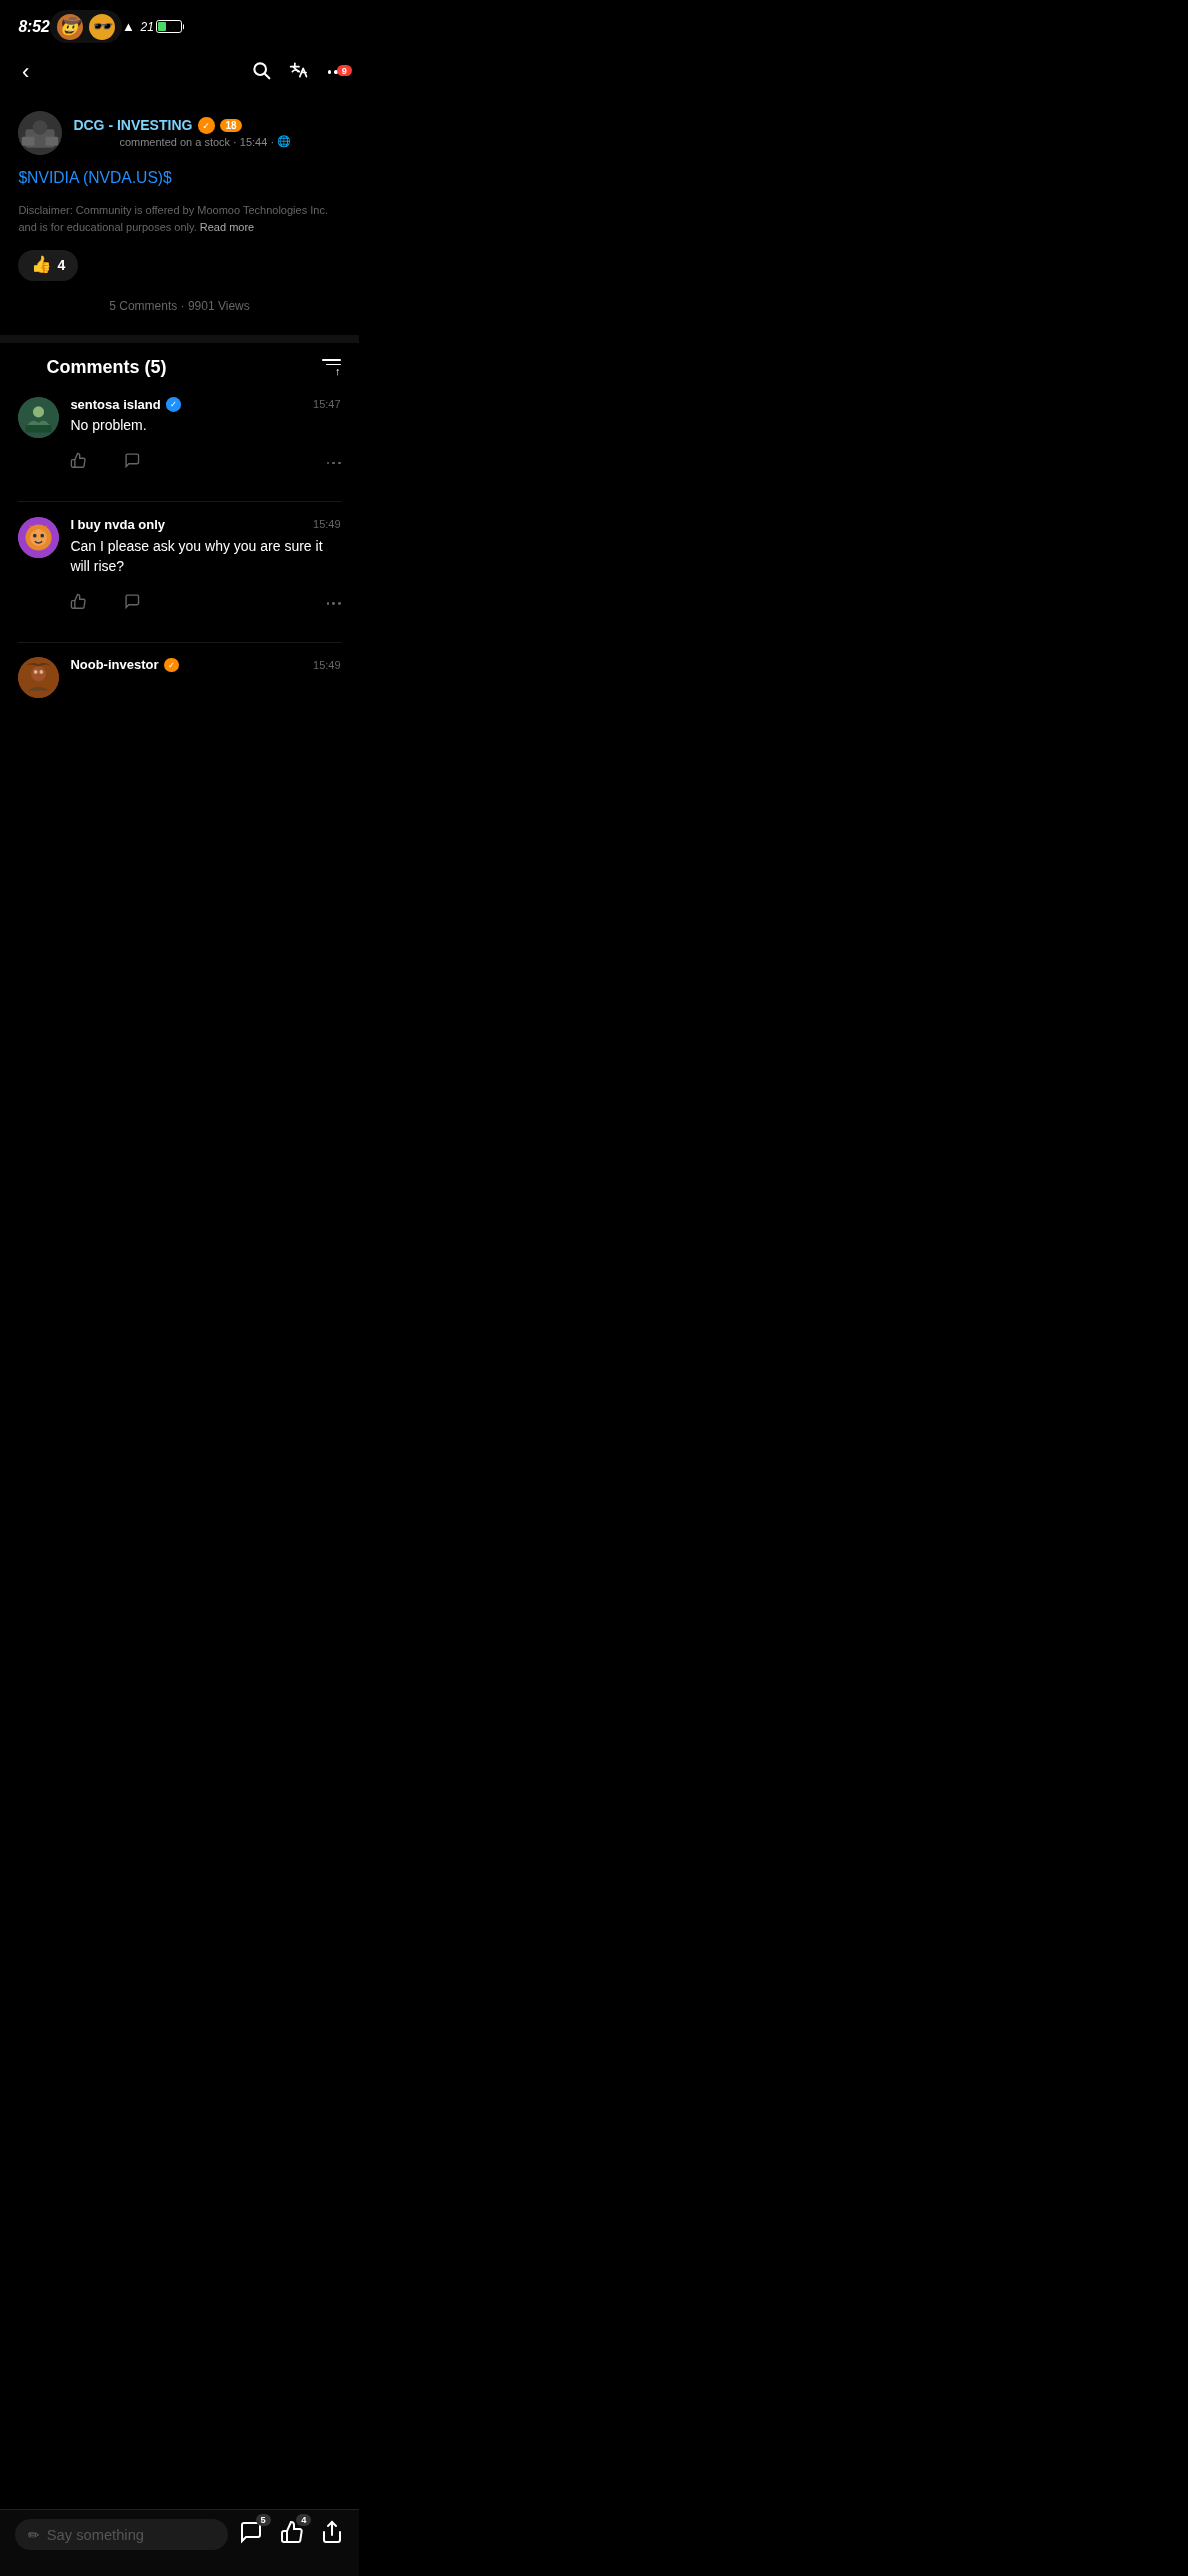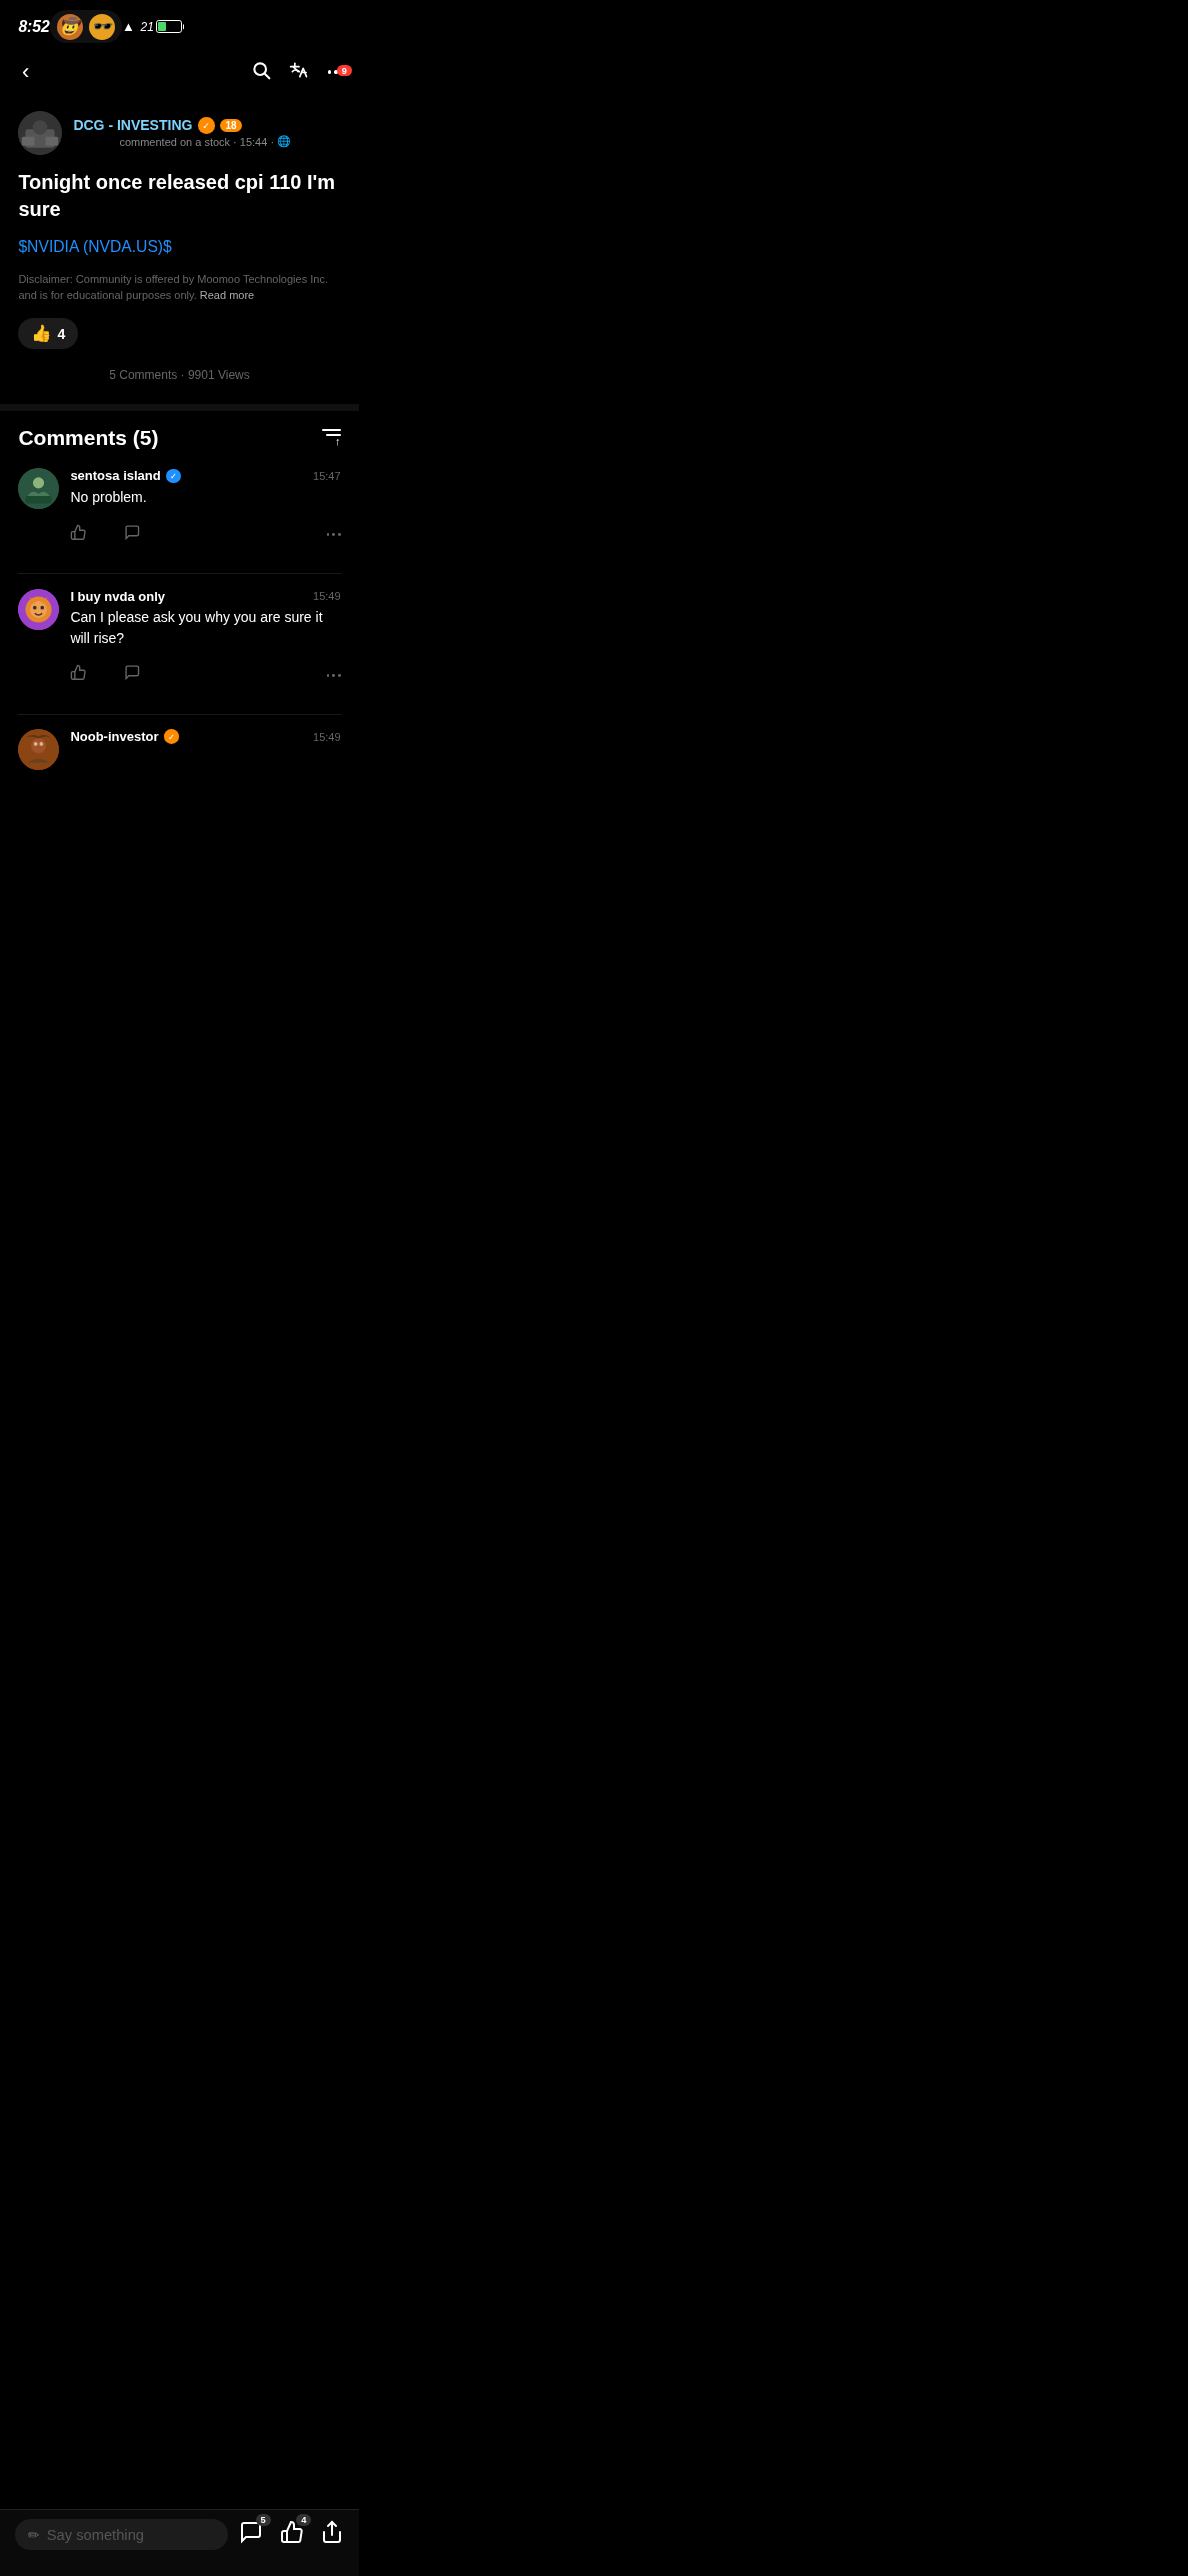--- a/index.html
+++ b/index.html
@@ -277,23 +277,24 @@
     .comments-section {
       padding: 14.7px 18.4px 0;
     }
     .comments-header {
       display: flex;
       align-items: center;
       justify-content: space-between;
       margin-bottom: 18.4px;
     }
     .comments-title {
-      font-size: 21px;
+      font-size: 18px;
       font-weight: 700;
       color: #fff;
+      margin-left: 28px;
     }
     .sort-icon {
       display: flex;
       flex-direction: column;
       gap: 2.8px;
       cursor: pointer;
       align-items: flex-end;
     }
     .sort-line {
       height: 1.8px;
@@ -543,21 +544,20 @@
         <div class="verified-badge">✓</div>
         <span class="badge-number">18</span>
       </div>
       <div class="author-meta">
         <span class="author-meta-text">commented on a stock · 15:44 ·</span>
         <span class="globe-icon">🌐</span>
       </div>
     </div>
   </div>
 
-  <div class="post-title">Tonight once released cpi 110 I'm sure</div>
   <div class="stock-tag">$NVIDIA (NVDA.US)$</div>
 
   <div class="disclaimer">
     <span>Disclaimer: Community is offered by Moomoo Technologies Inc. and is for educational purposes only.</span>
     <span class="read-more">Read more</span>
   </div>
 
   <div class="reactions-row">
     <div class="like-pill">
       <span class="thumb-emoji">👍</span>

